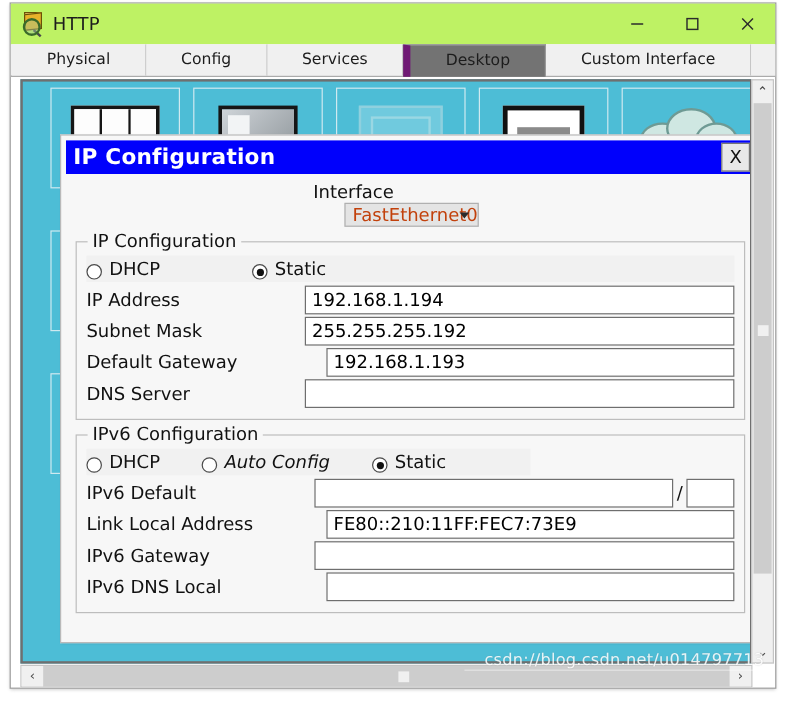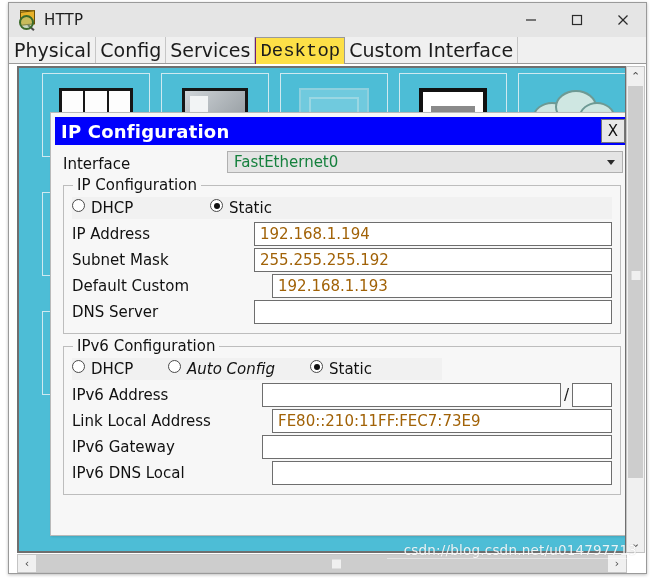--- a/index.html
+++ b/index.html
@@ -23,21 +23,21 @@
     width: 639px;
     height: 572px;
     background: #ffffff;
     border: 1px solid #9a9a9a;
     box-sizing: border-box;
     box-shadow: 0 1px 3px rgba(0,0,0,0.25);
   }
 
   .titlebar {
     height: 34px;
-    background: #e5e5e5;
+    background: #bef264;
     display: flex;
     align-items: center;
     position: relative;
   }
   .title-icon {
     width: 20px;
     height: 20px;
     margin-left: 9px;
     margin-right: 6px;
     position: relative;
@@ -106,40 +106,39 @@
     display: flex;
     align-items: flex-end;
     padding-left: 1px;
     box-sizing: border-box;
     border-bottom: 1px solid #9a9a9a;
     position: relative;
   }
   .tab {
     height: 26px;
     line-height: 26px;
-    padding: 0 4px;
-    font-size: 19px;
+    padding: 0 29px;
+    font-size: 13px;
     color: #1c1c1c;
     background: #f0f0f0;
     border-right: 1px solid #c6c6c6;
     box-sizing: border-box;
     white-space: nowrap;
     cursor: default;
   }
   .tab.active {
-    background: #fde047;
-    border-left: 1px solid #701a75;
+    background: #737373;
+    border-left: 6px solid #701a75;
     border-right: 1px solid #9a9a9a;
     border-top: 1px solid #9a9a9a;
     margin-bottom: -1px;
     height: 27px;
     line-height: 26px;
     position: relative;
     z-index: 2;
-    font-family: Liberation Mono, monospace;
   }
   .tabfill {
     flex: 1;
     height: 26px;
     background: #f0f0f0;
   }
 
   
   .canvas-wrap {
     position: absolute;
@@ -366,43 +365,44 @@
     align-items: center;
     justify-content: center;
     font-size: 15px;
     color: #111;
     font-weight: normal;
     cursor: default;
   }
 
   .row-interface {
     display: flex;
-    align-items: flex-end;
+    align-items: center;
     margin: 6px 8px 0 12px;
+    flex-direction: column;
   }
   .row-interface .lbl {
     font-size: 15px;
     color: #111;
     width: 164px;
     flex: none;
   }
   .combo {
     flex: 1;
     height: 22px;
     background: #e4e4e4;
     border: 1px solid #b0b0b0;
     box-sizing: border-box;
     display: flex;
     align-items: center;
     position: relative;
     cursor: default;
   }
   .combo .cval {
     font-size: 15px;
-    color: #15803d;
+    color: #c2410c;
     padding-left: 6px;
   }
   .combo .carrow {
     position: absolute;
     right: 7px;
     width: 0; height: 0;
     border-left: 4.5px solid transparent;
     border-right: 4.5px solid transparent;
     border-top: 5px solid #2b2b2b;
   }
@@ -427,21 +427,21 @@
   }
   .radio-row {
     display: flex;
     align-items: center;
     background: #f1f1f1;
     height: 22px;
     margin: 1px 0 2px 0;
   }
   .radio {
     display: flex;
-    align-items: flex-start;
+    align-items: flex-end;
     margin-right: 4px;
     cursor: default;
   }
   .radio .dot {
     width: 13px;
     height: 13px;
     border: 1px solid #4a4a4a;
     border-radius: 50%;
     background: #ffffff;
     box-sizing: border-box;
@@ -475,21 +475,21 @@
   }
   .textbox {
     flex: 1;
     height: 24px;
     background: #ffffff;
     border: 1px solid #6e6e6e;
     box-sizing: border-box;
     display: flex;
     align-items: center;
     font-size: 15px;
-    color: #a16207;
+    color: #000000;
     padding-left: 5px;
     overflow: hidden;
     white-space: nowrap;
     cursor: text;
   }
 
   .slash {
     font-size: 15px;
     color: #111;
     padding: 0 3px;
@@ -639,21 +639,21 @@
 
           <div class="fieldrow">
             <div class="flabel">IP Address</div>
             <div class="textbox gap-1">192.168.1.194</div>
           </div>
           <div class="fieldrow">
             <div class="flabel">Subnet Mask</div>
             <div class="textbox gap-1">255.255.255.192</div>
           </div>
           <div class="fieldrow">
-            <div class="flabel">Default Custom</div>
+            <div class="flabel">Default Gateway</div>
             <div class="textbox gap-4">192.168.1.193</div>
           </div>
           <div class="fieldrow">
             <div class="flabel">DNS Server</div>
             <div class="textbox gap-1"></div>
           </div>
         </div>
 
         <div class="group">
           <div class="legend">IPv6 Configuration</div>
@@ -667,21 +667,21 @@
               <span class="dot"></span>
               <span class="rlabel">Auto Config</span>
             </div>
             <div class="radio on">
               <span class="dot"></span>
               <span class="rlabel">Static</span>
             </div>
           </div>
 
           <div class="fieldrow">
-            <div class="flabel">IPv6 Address</div>
+            <div class="flabel">IPv6 Default</div>
             <div class="textbox gap-2"></div>
             <div class="slash">/</div>
             <div class="prefix-box"></div>
           </div>
 
           <div class="fieldrow">
             <div class="flabel">Link Local Address</div>
             <div class="textbox gap-3">FE80::210:11FF:FEC7:73E9</div>
           </div>
           <div class="fieldrow">

